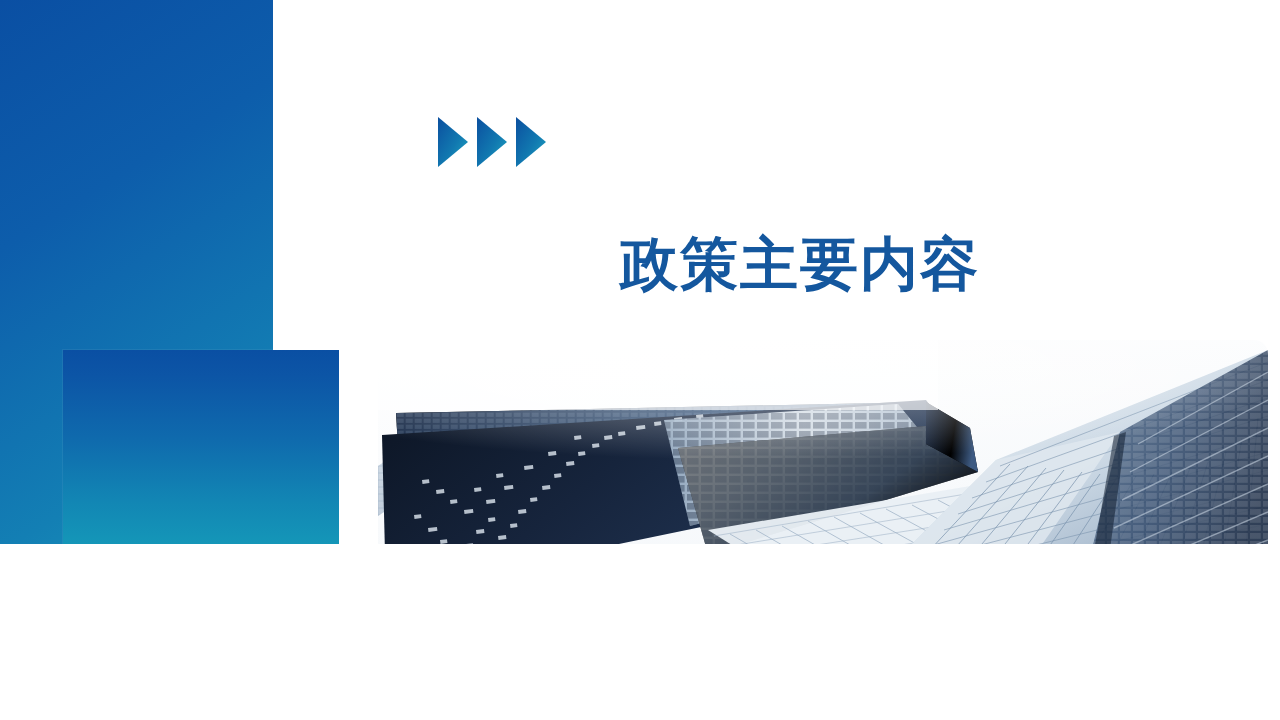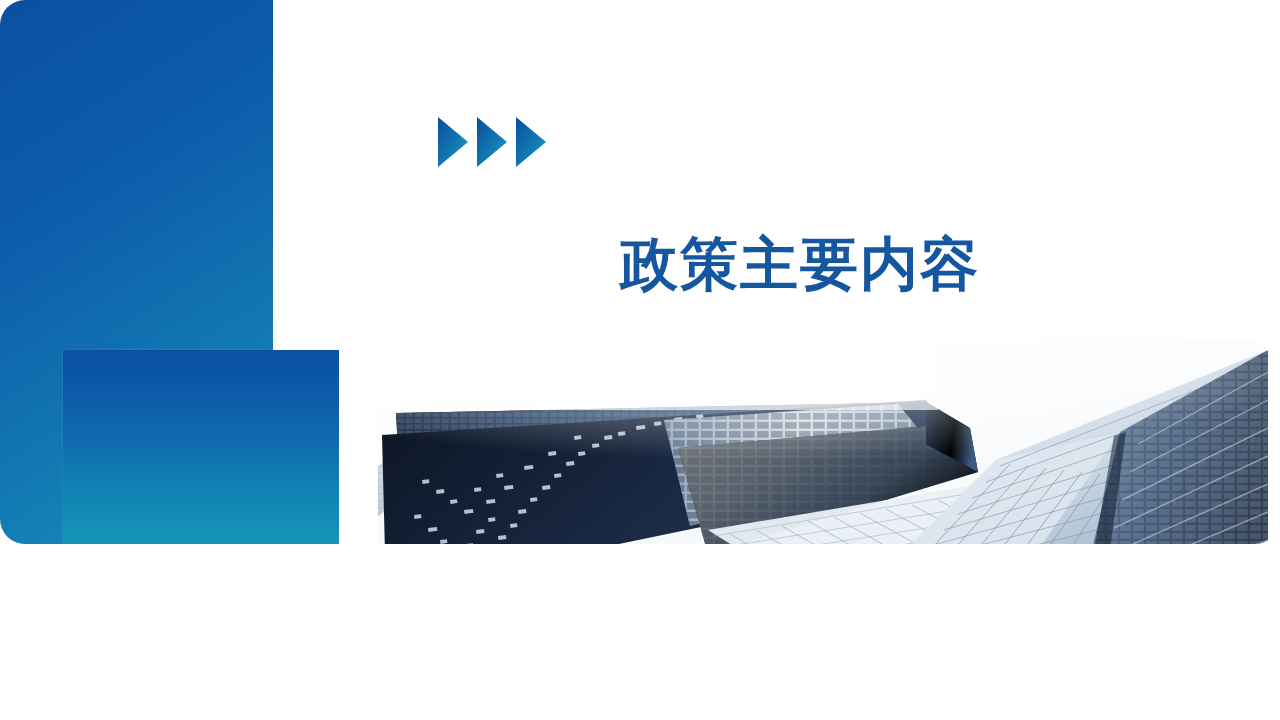--- a/index.html
+++ b/index.html
@@ -11,21 +11,20 @@
   body {
     font-family: "Liberation Sans", "DejaVu Sans", sans-serif;
   }
 
   .slide {
     position: relative;
     width: 1280px;
     height: 544px;
     background: #ffffff;
     overflow: hidden;
-    border-radius: 25px;
   }
 
   
   .side-band {
     position: absolute;
     left: 0;
     top: 0;
     width: 273px;
     height: 720px;
     background: linear-gradient(148deg, #0a4fa3 0%, #0d5dab 28%, #137fb4 62%, #1da3bf 88%, #24b0c4 100%);

